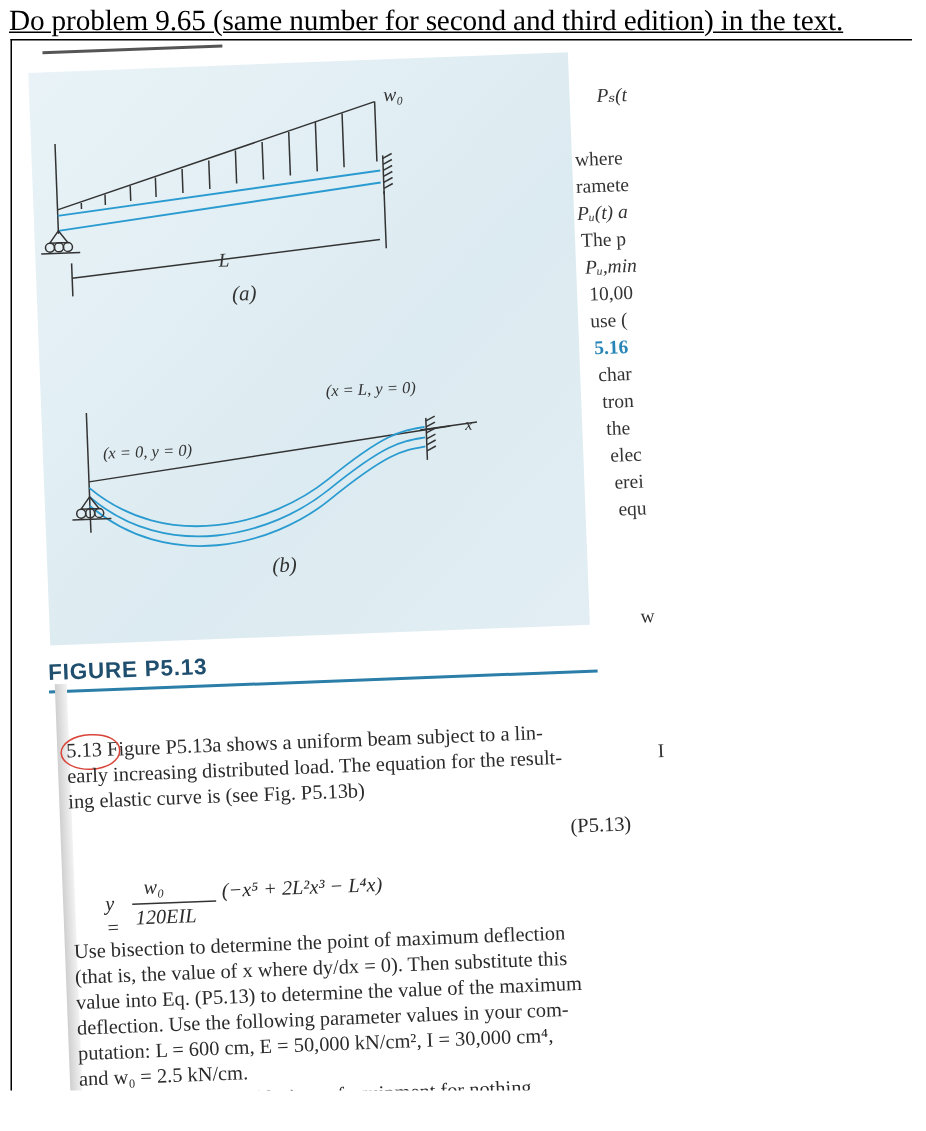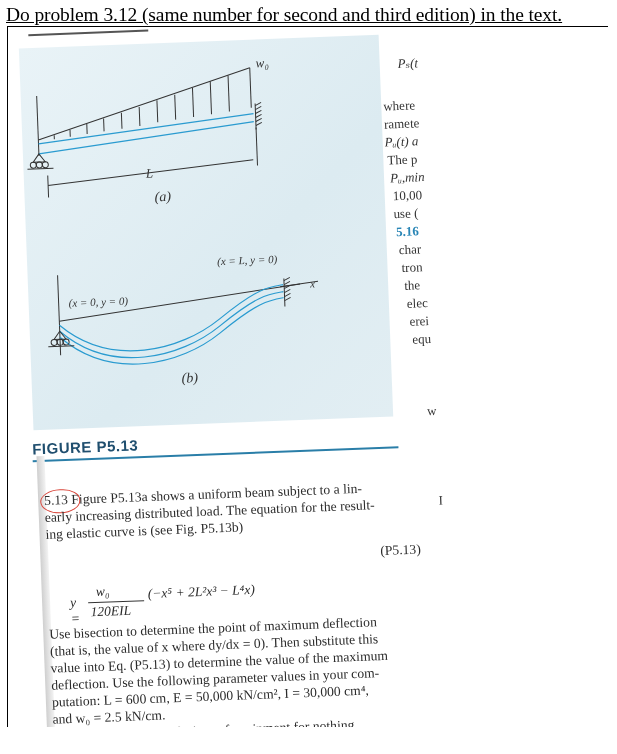--- a/index.html
+++ b/index.html
@@ -32,21 +32,21 @@
   .eq { position:absolute; left:40px; top:560px; font-size:13.5px; color:#2b2b2b; }
   .frac { position:absolute; }
   .frac .num { position:absolute; left:26px; top:0; font-style:italic; }
   .frac .bar { position:absolute; left:18px; top:18px; width:56px; height:1px; background:#333; }
   .frac .den { position:absolute; left:20px; top:20px; }
   .eq-label { position:absolute; left:352px; top:530px; font-size:13.6px; color:#2b2b2b; }
 </style>
 </head>
 <body>
 
-<div class="instruction">Do problem 3.12 (same number for second and third edition) in the text.</div>
+<div class="instruction">Do problem 9.65 (same number for second and third edition) in the text.</div>
 
 <div class="scan-frame">
   <div class="scan-inner">
     <div class="top-stroke"></div>
 
     <div class="fig-panel"></div>
 
     <svg class="fig" width="380" height="410">
 
       <g stroke="#333" fill="none" stroke-width="1">

